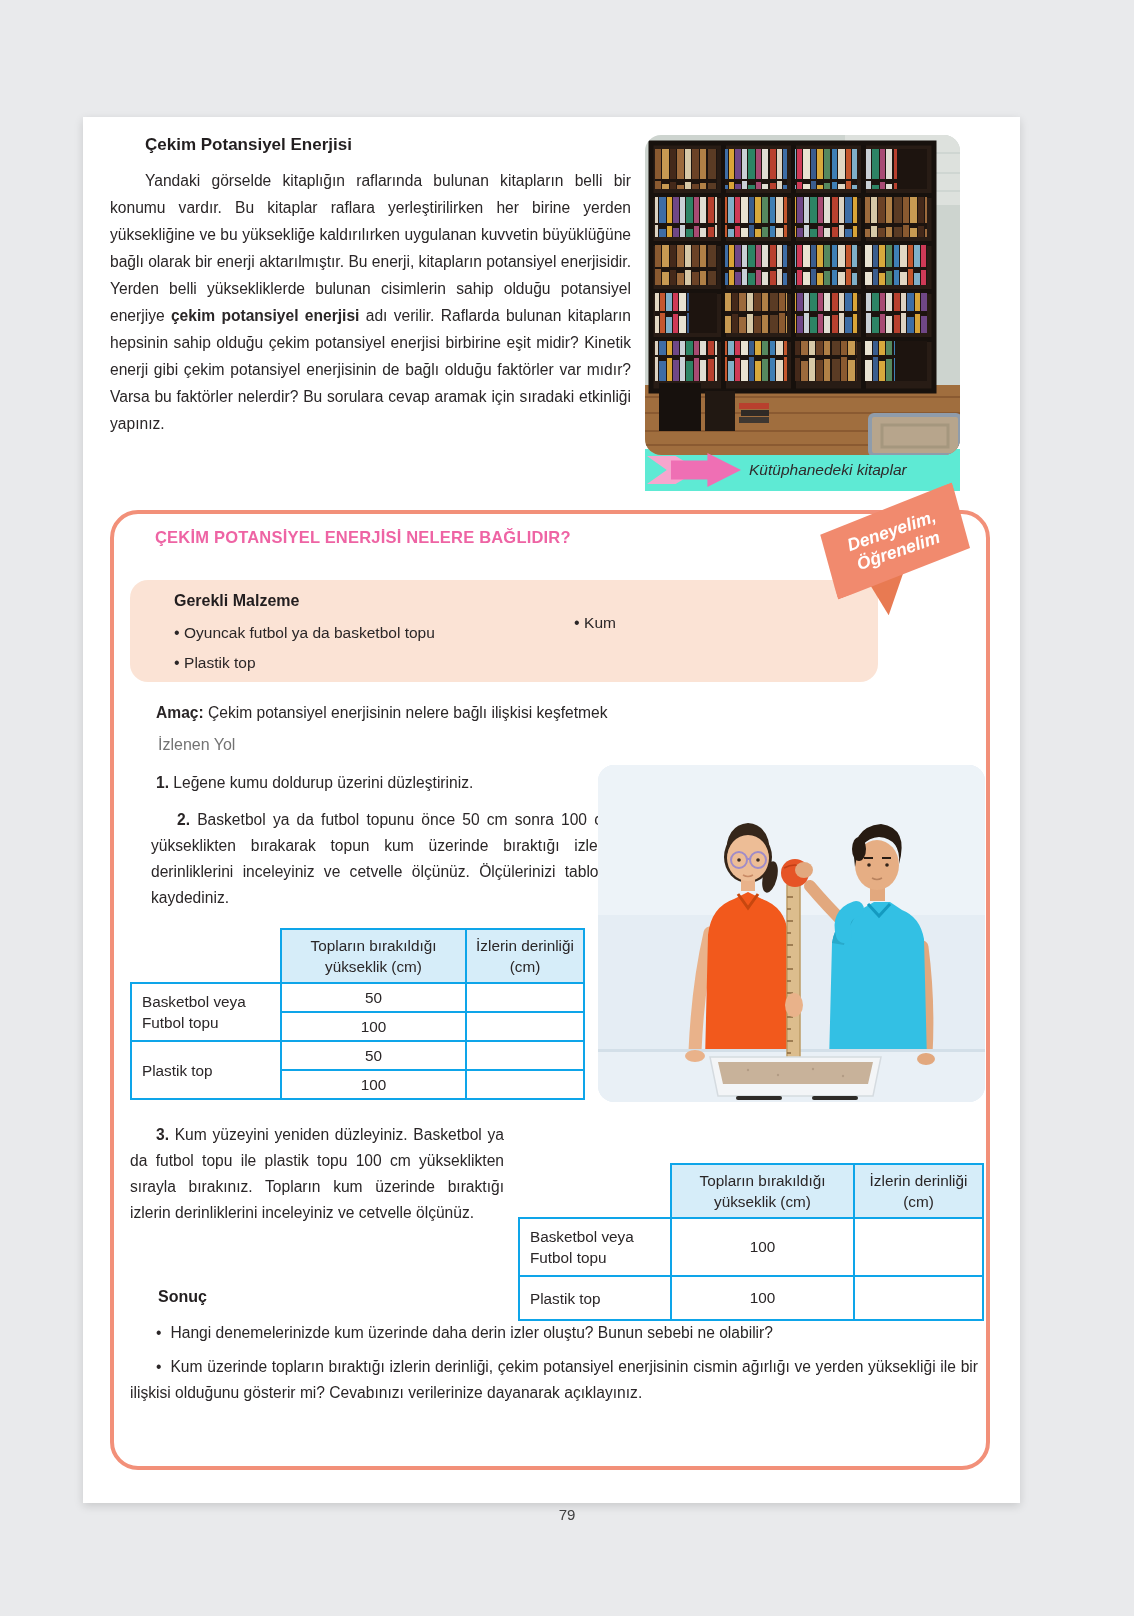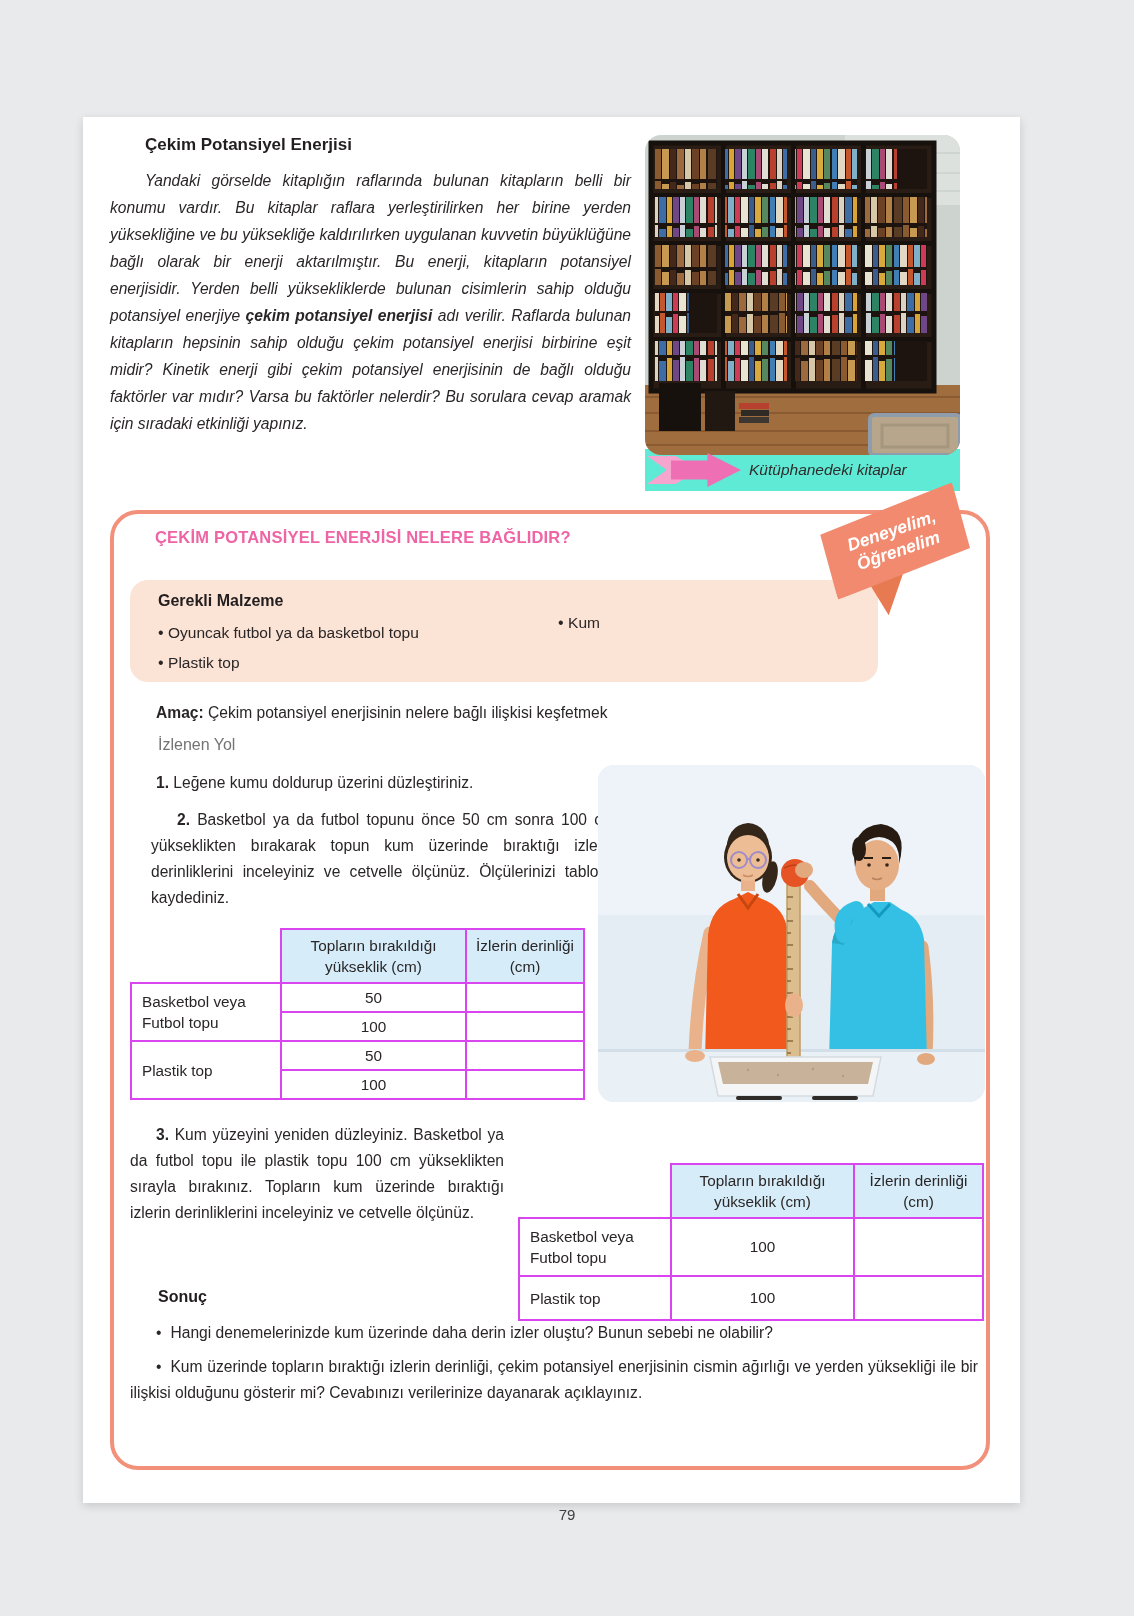--- a/index.html
+++ b/index.html
@@ -4,21 +4,21 @@
 <style>
   * { box-sizing: border-box; margin: 0; padding: 0; }
   body { background: #e9eaec; font-family: "Liberation Sans", sans-serif; color: #2a2627; }
   .canvas { position: relative; width: 1134px; height: 1616px; background: #e9eaec; overflow: hidden; }
   .sheet { position: absolute; left: 83px; top: 117px; width: 937px; height: 1386px;
            background: #ffffff; box-shadow: 0 3px 9px rgba(0,0,0,.14); }
 
   
   .intro-col { position: absolute; left: 27px; top: 18px; width: 521px; }
   .intro-title { font-size: 17px; font-weight: bold; margin-left: 35px; margin-bottom: 12px; color: #221e1f; }
-  .intro-para { font-size: 15.6px; line-height: 27px; text-align: justify; text-indent: 35px; color: #2a2627; font-style: italic; }
+  .intro-para { font-size: 15.6px; line-height: 27px; text-align: justify; text-indent: 35px; color: #2a2627; }
   .intro-para b { font-weight: bold; }
 
   
   .bookshelf-fig { position: absolute; left: 562px; top: 18px; width: 315px; }
   .bookshelf-img { width: 315px; height: 320px; border-radius: 16px; overflow: hidden; display:block; }
   .bookshelf-img svg { display: block; }
   .fig-caption { display: flex; align-items: center; height: 42px; background: #5eead4; margin-top: -6px; }
   .cap-arrow { position: relative; width: 96px; height: 34px; flex: 0 0 auto; }
   .cap-arrow .a1 { position: absolute; left: 2px; top: 3px; width: 52px; height: 28px; background: #f6a6ce;
                    clip-path: polygon(0 0, 55% 0, 100% 50%, 55% 100%, 0 100%, 38% 50%); }
@@ -35,21 +35,21 @@
   .badge { position: absolute; right: 12px; top: -16px; width: 158px; height: 120px; z-index: 5; }
   .badge-tail { position: absolute; left: 52px; top: 62px; width: 52px; height: 52px; background: #e87a52;
                 clip-path: polygon(0 0, 100% 0, 22% 100%); transform: rotate(-19deg); }
   .badge-body { position: absolute; left: 6px; top: 6px; width: 146px; height: 74px; background: #f18a6e;
                 clip-path: polygon(3% 9%, 100% 0, 97% 92%, 0 100%); transform: rotate(-19deg);
                 display: flex; flex-direction: column; align-items: center; justify-content: center; }
   .badge-body span { display: block; color: #fff; font-weight: bold; font-style: italic;
                      font-size: 17.5px; line-height: 21px; }
 
   .materials { position: absolute; left: 16px; top: 66px; width: 748px; height: 102px;
-               background: #fbe3d5; border-radius: 18px; padding: 12px 28px; display: flex; }
+               background: #fbe3d5; border-radius: 18px; padding: 12px 44px; display: flex; }
   .mat-heading { font-size: 16px; font-weight: bold; color: #221e1f; margin-bottom: 8px; }
   .materials ul { list-style: none; }
   .materials li { font-size: 15.5px; line-height: 30px; color: #2a2627; }
   .materials li::before { content: "• "; font-size: 16px; }
   .mat-c1 { width: 400px; }
   .mat-c2 { width: 205px; padding-top: 16px; }
   .mat-c3 { flex: 1; padding-top: 16px; }
 
   .aim { position: absolute; left: 16px; top: 186px; width: 842px; font-size: 15.6px; line-height: 26px;
          text-indent: 26px; }
@@ -58,21 +58,21 @@
   .step { font-size: 15.6px; line-height: 26px; text-align: justify; text-indent: 26px; position: absolute; }
   .step b { font-weight: bold; }
   .step1 { left: 16px; top: 256px; width: 520px; }
   .step2 { left: 25px; top: 293px; width: 464px; margin-left: 12px; }
   .step3 { left: 16px; top: 608px; width: 374px; }
 
   .exp-photo { position: absolute; left: 484px; top: 251px; width: 387px; height: 337px;
                border-radius: 16px; overflow: hidden; }
 
   .mtable { border-collapse: collapse; table-layout: fixed; position: absolute; font-size: 15.3px; }
-  .mtable th, .mtable td { border: 2px solid #d946ef; }
+  .mtable th, .mtable td { border: 2px solid #0ea5e9; }
   .mtable th { background: #d6edf9; font-weight: normal; text-align: center; line-height: 21px;
                padding: 4px 4px; color: #2a2627; }
   .mtable th.blank { border: none; background: transparent; }
   .mtable td { text-align: center; vertical-align: middle; background: #fff; }
   .mtable td.lbl { text-align: left; padding-left: 10px; line-height: 21px; }
   .t1 { left: 16px; top: 414px; width: 453px; }
   .t1 th { height: 54px; }
   .t1 td { height: 29px; }
   .t2 { left: 404px; top: 649px; width: 464px; }
   .t2 th { height: 54px; }

